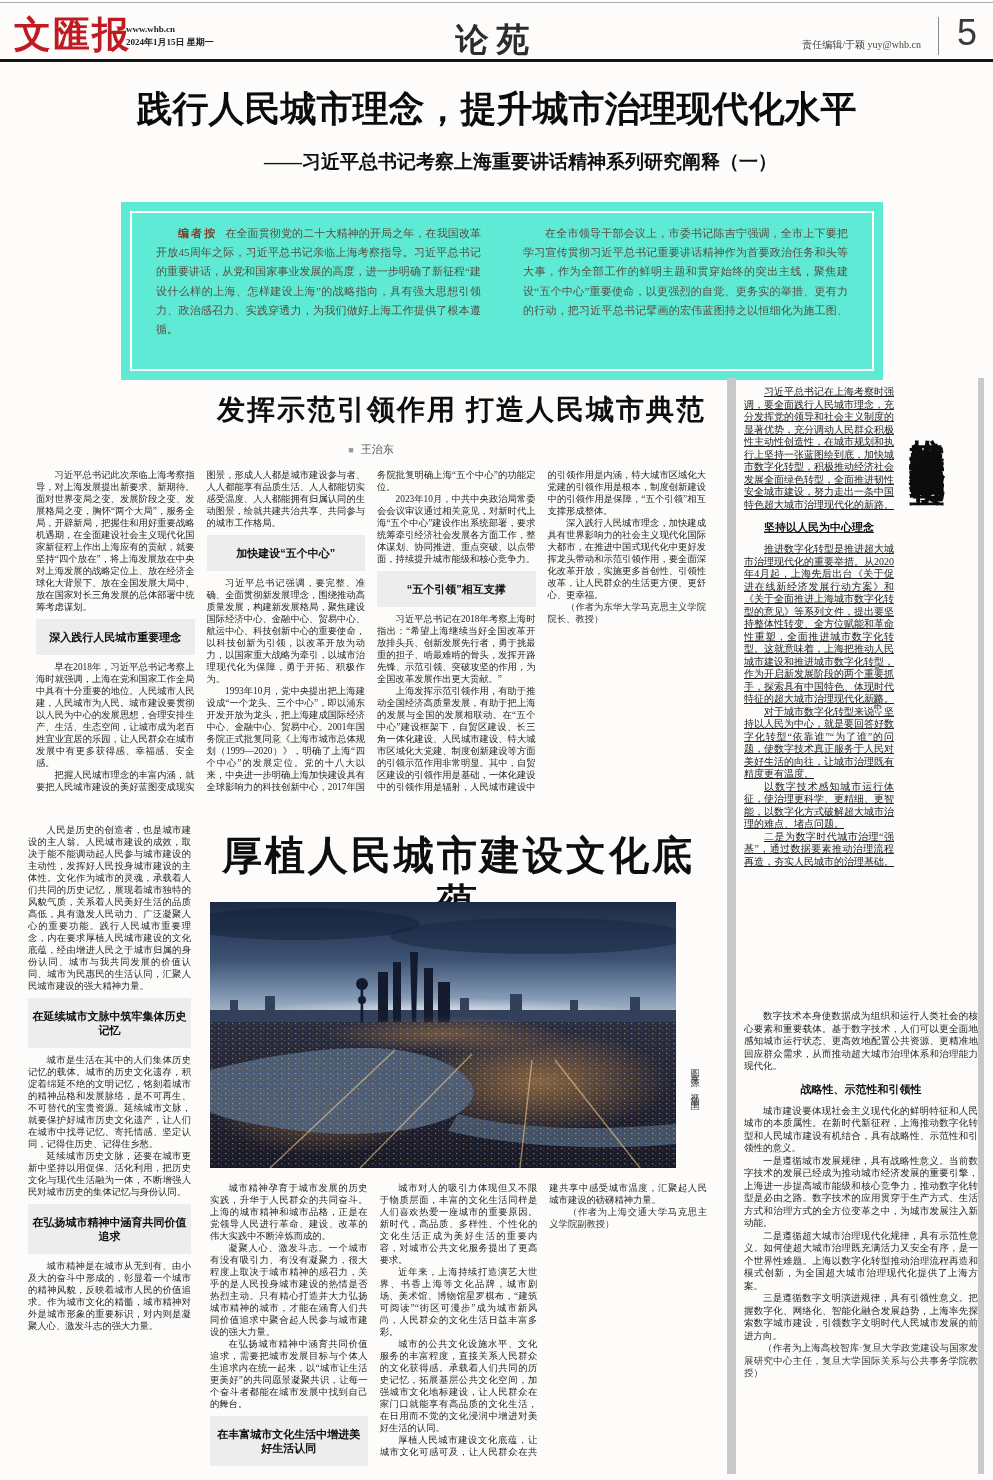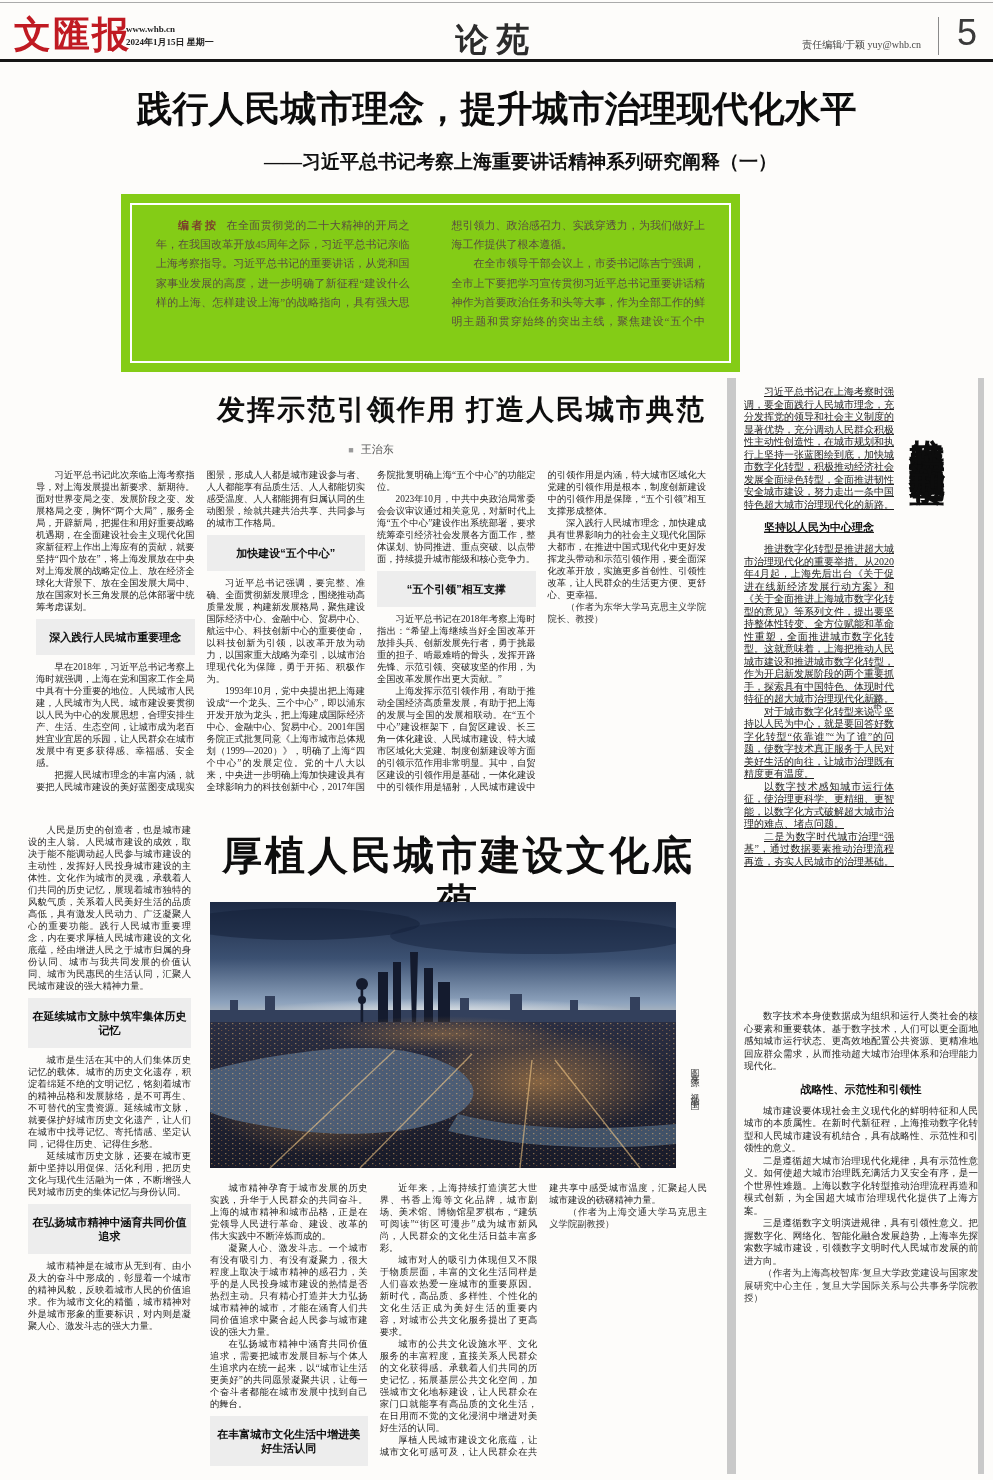--- a/index.html
+++ b/index.html
@@ -14,21 +14,21 @@
   .editor-credit{position:absolute;right:72px;top:38px;font-size:10px;color:#444;}
   .pagenum-divider{position:absolute;right:54px;top:17px;width:1px;height:38px;background:#8a8a8a;}
   .page-num{position:absolute;right:16px;top:12px;font-size:36px;color:#3a3a3a;font-family:"Liberation Sans","DejaVu Sans",sans-serif;}
   .header-rule{position:absolute;left:0;top:59px;width:100%;height:3px;background:#161616;}
 
   
   .main-headline{position:absolute;left:0;top:80px;width:100%;text-align:center;font-family:"Liberation Sans","DejaVu Sans",sans-serif;font-weight:bold;font-size:36px;line-height:58px;color:#0c0c0c;letter-spacing:0;}
   .main-subtitle{position:absolute;left:0;top:149px;width:100%;text-align:center;font-weight:bold;font-size:19px;color:#111;margin-left:24px;}
 
   
-  .editor-box{position:absolute;left:121px;top:194px;width:619px;height:178px;background:#84cc16;}
+  .editor-box{position:absolute;left:121px;top:202px;width:762px;height:178px;background:#5eead4;}
   .editor-inner{position:absolute;left:9px;top:9px;right:9px;bottom:9px;border:2px solid #fff;padding:11px 24px;box-sizing:border-box;column-count:2;column-gap:42px;column-fill:auto;overflow:hidden;font-size:11px;line-height:19.2px;text-align:justify;color:#5a4c41;}
   .editor-inner p{margin:0;text-indent:2em;}
   .ed-label{color:#7c3f2d;margin-right:8px;letter-spacing:2px;}
 
   
   .byline{text-align:center;font-size:11px;color:#555;margin-top:8px;}
   .byline .sq{color:#9a9a9a;font-size:9px;margin-right:7px;}
   .bodytext{font-size:9.3px;line-height:12px;text-align:justify;color:#1e1e1e;}
   .bodytext p.para{margin:0;text-indent:2em;}
   .bodytext h4.subhead{background:#ededed;font-family:"Liberation Sans","DejaVu Sans",sans-serif;font-weight:bold;font-size:11px;line-height:14px;text-align:center;padding:11px 3px;margin:6px 0;color:#101010;break-inside:avoid;}
@@ -119,20 +119,21 @@
       <p class="para">二是为数字时代城市治理“强基”，通过数据要素推动治理流程再造，夯实人民城市的治理基础。</p>
     </div>
   <div class="sb-byline">
     <span class="sq">■</span> <span>郑长忠</span>
   </div>
   <div class="sb-title">推进中国特色超大城市治理数字化转型</div>
   <div class="sb-bottom bodytext">
       <p class="para">数字技术本身使数据成为组织和运行人类社会的核心要素和重要载体。基于数字技术，人们可以更全面地感知城市运行状态、更高效地配置公共资源、更精准地回应群众需求，从而推动超大城市治理体系和治理能力现代化。</p>
       <h4 class="subhead plain">战略性、示范性和引领性</h4>
       <p class="para">城市建设要体现社会主义现代化的鲜明特征和人民城市的本质属性。在新时代新征程，上海推动数字化转型和人民城市建设有机结合，具有战略性、示范性和引领性的意义。</p>
+      <p class="para">一是遵循城市发展规律，具有战略性意义。当前数字技术的发展已经成为推动城市经济发展的重要引擎，上海进一步提高城市能级和核心竞争力，推动数字化转型是必由之路。数字技术的应用贯穿于生产方式、生活方式和治理方式的全方位变革之中，为城市发展注入新动能。</p>
       <p class="para">二是遵循超大城市治理现代化规律，具有示范性意义。如何使超大城市治理既充满活力又安全有序，是一个世界性难题。上海以数字化转型推动治理流程再造和模式创新，为全国超大城市治理现代化提供了上海方案。</p>
       <p class="para">三是遵循数字文明演进规律，具有引领性意义。把握数字化、网络化、智能化融合发展趋势，上海率先探索数字城市建设，引领数字文明时代人民城市发展的前进方向。</p>
       <p class="para note">（作者为上海高校智库·复旦大学政党建设与国家发展研究中心主任，复旦大学国际关系与公共事务学院教授）</p>
     </div>
 
   <div class="a3-left bodytext">
       <p class="para">人民是历史的创造者，也是城市建设的主人翁。人民城市建设的成效，取决于能不能调动起人民参与城市建设的主动性，发挥好人民投身城市建设的主体性。文化作为城市的灵魂，承载着人们共同的历史记忆，展现着城市独特的风貌气质，关系着人民美好生活的品质高低，具有激发人民动力、广泛凝聚人心的重要功能。践行人民城市重要理念，内在要求厚植人民城市建设的文化底蕴，经由增进人民之于城市归属的身份认同、城市与我共同发展的价值认同、城市为民惠民的生活认同，汇聚人民城市建设的强大精神力量。</p>
       <h4 class="subhead">在延续城市文脉中筑牢集体历史记忆</h4>
       <p class="para">城市是生活在其中的人们集体历史记忆的载体。城市的历史文化遗存，积淀着绵延不绝的文明记忆，铭刻着城市的精神品格和发展脉络，是不可再生、不可替代的宝贵资源。延续城市文脉，就要保护好城市历史文化遗产，让人们在城市中找寻记忆、寄托情感、坚定认同，记得住历史、记得住乡愁。</p>
       <p class="para">延续城市历史文脉，还要在城市更新中坚持以用促保、活化利用，把历史文化与现代生活融为一体，不断增强人民对城市历史的集体记忆与身份认同。</p>
@@ -215,20 +216,20 @@
       </g>
     </svg>
   </div>
   <div class="caption">图片来源：视觉中国</div>
 
   <div class="a3-bottom bodytext">
       <p class="para">城市精神孕育于城市发展的历史实践，升华于人民群众的共同奋斗。上海的城市精神和城市品格，正是在党领导人民进行革命、建设、改革的伟大实践中不断淬炼而成的。</p>
       <p class="para">凝聚人心、激发斗志。一个城市有没有吸引力、有没有凝聚力，很大程度上取决于城市精神的感召力，关乎的是人民投身城市建设的热情是否热烈主动。只有精心打造并大力弘扬城市精神的城市，才能在涵育人们共同价值追求中聚合起人民参与城市建设的强大力量。</p>
       <p class="para">在弘扬城市精神中涵育共同价值追求，需要把城市发展目标与个体人生追求内在统一起来，以“城市让生活更美好”的共同愿景凝聚共识，让每一个奋斗者都能在城市发展中找到自己的舞台。</p>
       <h4 class="subhead">在丰富城市文化生活中增进美好生活认同</h4>
+      <p class="para">城市对人的吸引力体现但又不限于物质层面，丰富的文化生活同样是人们喜欢热爱一座城市的重要原因。新时代，高品质、多样性、个性化的文化生活正成为美好生活的重要内容，对城市公共文化服务提出了更高要求。</p>
       <p class="para">近年来，上海持续打造演艺大世界、书香上海等文化品牌，城市剧场、美术馆、博物馆星罗棋布，“建筑可阅读”“街区可漫步”成为城市新风尚，人民群众的文化生活日益丰富多彩。</p>
-      <p class="para">城市对人的吸引力体现但又不限于物质层面，丰富的文化生活同样是人们喜欢热爱一座城市的重要原因。新时代，高品质、多样性、个性化的文化生活正成为美好生活的重要内容，对城市公共文化服务提出了更高要求。</p>
       <p class="para">城市的公共文化设施水平、文化服务的丰富程度，直接关系人民群众的文化获得感。承载着人们共同的历史记忆，拓展基层公共文化空间，加强城市文化地标建设，让人民群众在家门口就能享有高品质的文化生活，在日用而不觉的文化浸润中增进对美好生活的认同。</p>
       <p class="para">厚植人民城市建设文化底蕴，让城市文化可感可及，让人民群众在共建共享中感受城市温度，汇聚起人民城市建设的磅礴精神力量。</p>
       <p class="para note">（作者为上海交通大学马克思主义学院副教授）</p>
     </div>
 
 </div>
 
 </body></html>

